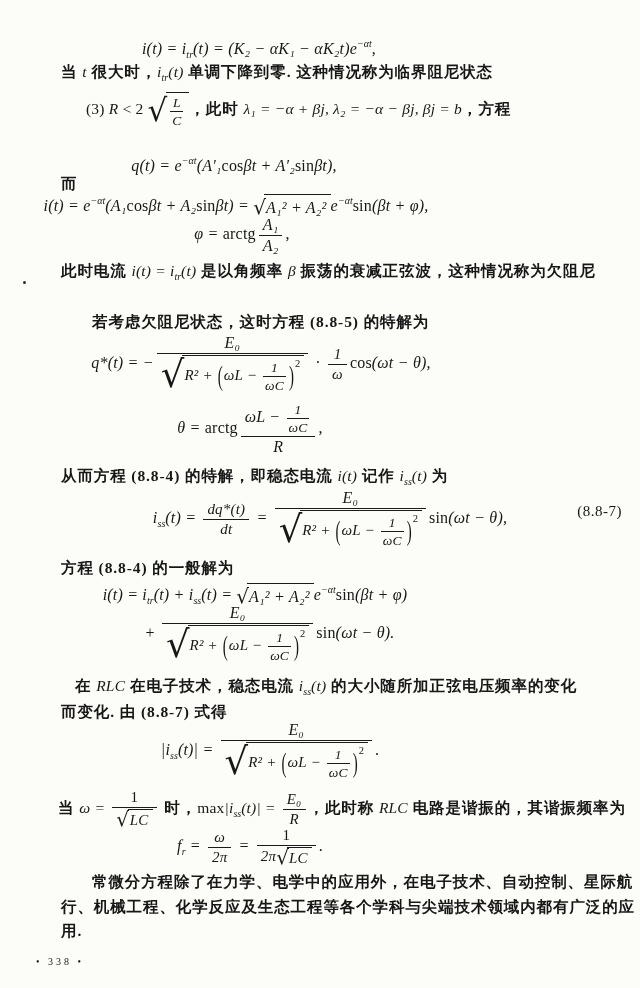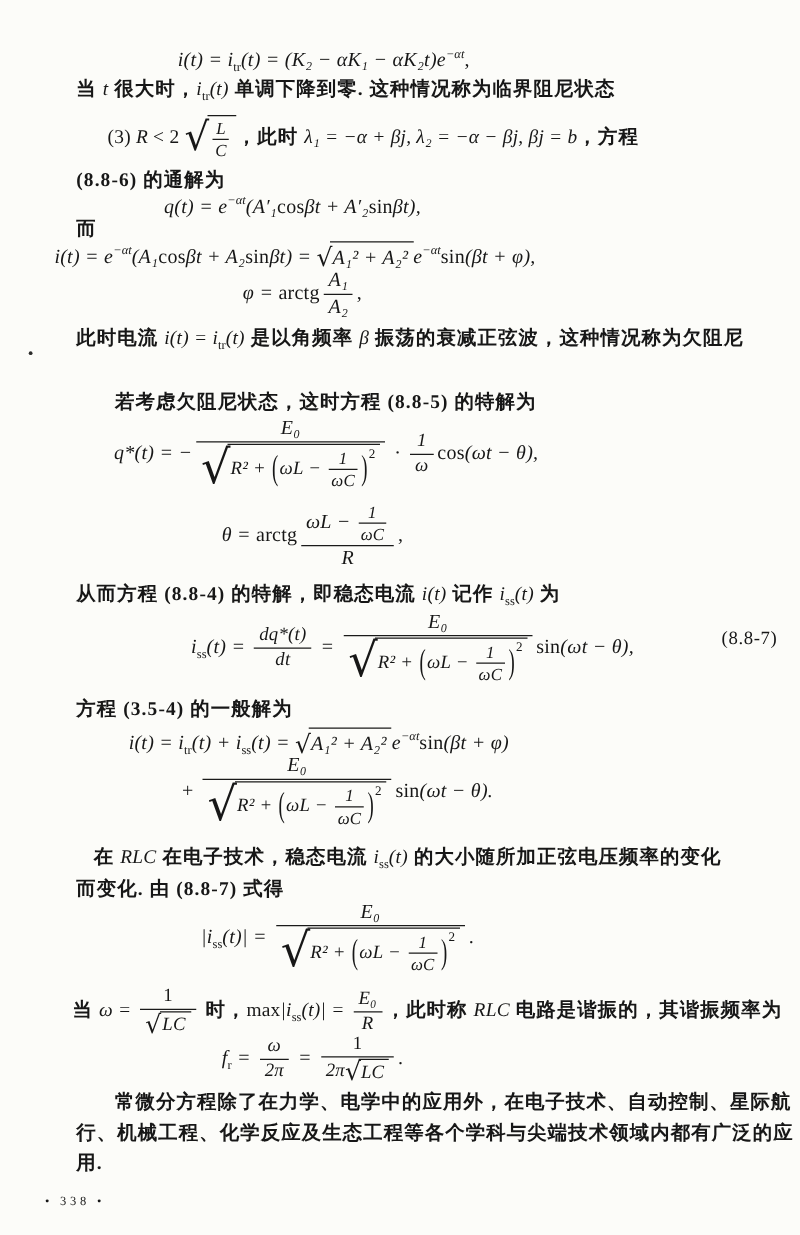--- a/index.html
+++ b/index.html
@@ -16,21 +16,21 @@
     margin-left:28px;
   }
   
   .df{
     position:absolute;width:640px;text-align:center;white-space:nowrap;
     font-size:16px;font-weight:500;line-height:22px;
   }
   .v{font-style:italic;font-weight:500;letter-spacing:0.2px;}
   .fn{font-style:normal;font-weight:500;letter-spacing:0.2px;}
   .b{font-weight:900;}
-  .sub{font-size:10px;vertical-align:-4px;font-weight:500;letter-spacing:0;}
+  .sub{font-style:italic;font-size:10px;vertical-align:-4px;font-weight:500;letter-spacing:0;}
   .sup{font-style:italic;font-size:10px;vertical-align:7px;font-weight:500;letter-spacing:0;}
   .frac{display:inline-block;vertical-align:middle;text-align:center;margin:0 3px;}
   .frac>.nu{display:block;padding:0 4px 1px;line-height:1.12;}
   .frac>.de{display:block;border-top:1.4px solid #1a1a1a;padding:1px 4px 0;line-height:1.12;}
   .fr-sm{font-size:13.5px;margin:0 2px;}
   .fr-sm>.nu{padding:0 2px 1px;}
   .fr-sm>.de{padding:1px 2px 0;}
   .fr-md{font-size:15px;}
   .sqrt{display:inline-flex;align-items:center;vertical-align:middle;}
   .rad{font-style:normal;font-weight:300;line-height:0.9;margin-right:-2px;font-family:"DejaVu Serif",serif;}
@@ -58,21 +58,20 @@
     <span>当 </span><span class="v">t</span><span> 很大时，</span><span class="v">i</span><span class="sub">tr</span><span class="v">(t)</span><span> 单调下降到零. 这种情况称为临界阻尼状态</span>
   </div>
 
   <div class="t" style="top:92px;left:58px">
     <span class="fn">(3) </span><span class="v">R</span><span class="fn"> &lt; 2 </span><span class="sqrt sqrt-md">
         <span class="rad">√</span>
         <span class="bar"><span class="frac fr-sm"><span class="nu v">L</span><span class="de v">C</span></span></span>
       </span><span>，此时 </span><span class="v">λ₁ = −α + βj,  λ₂ = −α − βj,  βj = b</span><span>，方程</span>
   </div>
 
-  <div class="t" style="top:134px;left:33px"><span>(8.8-6) 的通解为</span></div>
 
   <div class="df" style="top:150px;left:-86px">
     <span class="v">q(t) = e</span><span class="sup">−αt</span><span class="v">(A′₁</span><span class="fn">cos</span><span class="v">βt + A′₂</span><span class="fn">sin</span><span class="v">βt),</span>
   </div>
 
   <div class="t" style="top:173px;left:33px"><span>而</span></div>
 
   <div class="df" style="top:190px;left:-84px">
     <span class="v">i(t) = e</span><span class="sup">−αt</span><span class="v">(A₁</span><span class="fn">cos</span><span class="v">βt + A₂</span><span class="fn">sin</span><span class="v">βt) = </span><span class="sqrt sqrt-sm">
         <span class="rad">√</span>
@@ -106,21 +105,21 @@
   </div>
 
   <div class="df" style="top:489px;left:10px">
     <span class="v">i</span><span class="sub">ss</span><span class="v">(t) = </span><span class="frac fr-md"><span class="nu v">dq*(t)</span><span class="de v">dt</span></span><span class="v"> = </span><span class="frac"><span class="nu v">E₀</span><span class="de"><span class="sqrt sqrt-lg">
             <span class="rad">√</span>
             <span class="bar"><span class="v">R² + </span><span class="bp">(</span><span class="v">ωL − </span><span class="frac fr-sm"><span class="nu v">1</span><span class="de v">ωC</span></span><span class="bp">)</span><span class="sup2">2</span></span>
           </span></span></span><span class="fn">sin</span><span class="v">(ωt − θ),</span>
   </div>
   <div class="eqlabel" style="top:503px;right:18px"><span>(8.8-7)</span></div>
 
-  <div class="t" style="top:557px;left:33px"><span>方程 (3.5-4) 的一般解为</span></div>
+  <div class="t" style="top:557px;left:33px"><span>方程 (8.8-4) 的一般解为</span></div>
 
   <div class="df" style="top:579px;left:-65px">
     <span class="v">i(t) = i</span><span class="sub">tr</span><span class="v">(t) + i</span><span class="sub">ss</span><span class="v">(t) = </span><span class="sqrt sqrt-sm">
         <span class="rad">√</span>
         <span class="bar v">A₁² + A₂²</span>
       </span><span class="v">e</span><span class="sup">−αt</span><span class="fn">sin</span><span class="v">(βt + φ)</span>
   </div>
 
   <div class="df" style="top:604px;left:-50px">
     <span class="fn">+ </span><span class="frac"><span class="nu v">E₀</span><span class="de"><span class="sqrt sqrt-lg">

